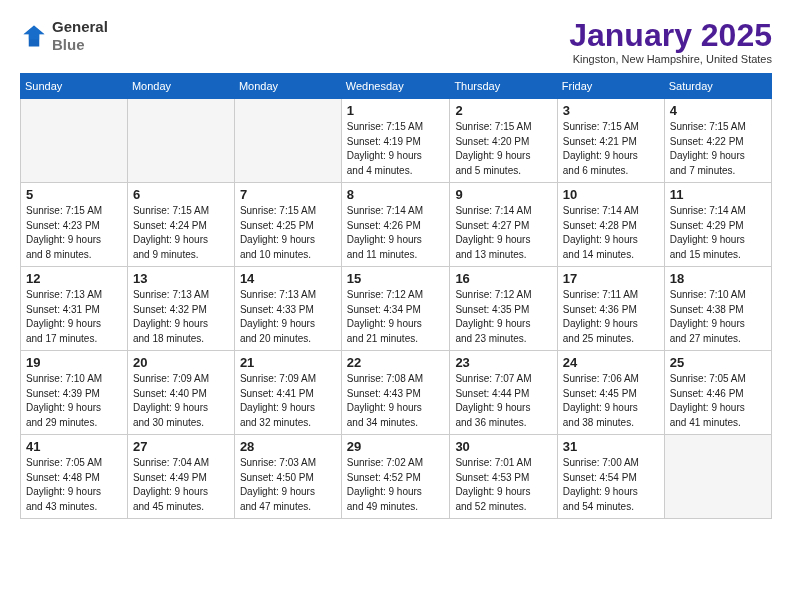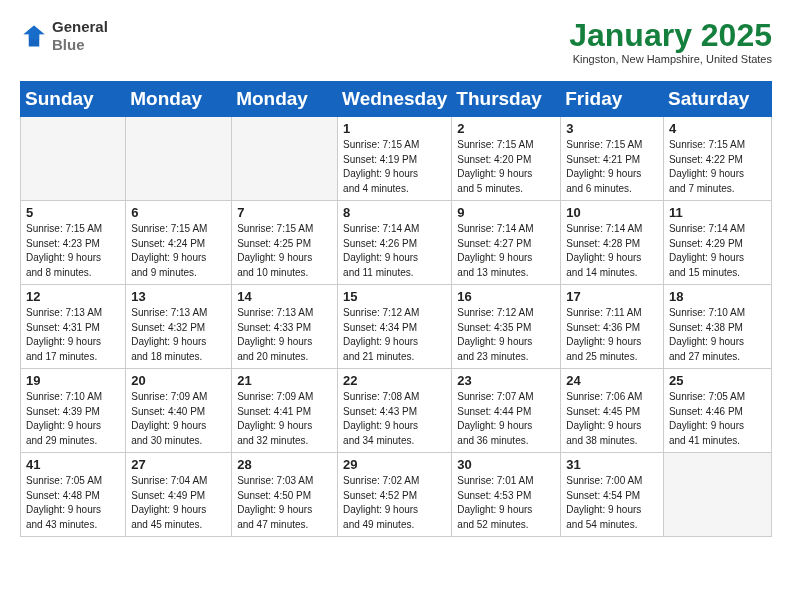--- a/index.html
+++ b/index.html
@@ -10,21 +10,21 @@
       min-height: 612px;
     }
     .page {
       width: 792px;
       padding: 18px 20px 10px 20px;
     }
     .header {
       display: flex;
       align-items: flex-start;
       justify-content: space-between;
-      margin-bottom: 16px;
+      margin-bottom: 8px;
     }
     .logo {
       display: flex;
       align-items: center;
       gap: 4px;
     }
     .logo-text {
       font-size: 15px;
       font-weight: bold;
       line-height: 1.2;
@@ -34,37 +34,37 @@
     .logo-icon {
       width: 28px;
       height: 28px;
     }
     .title-block {
       text-align: right;
     }
     .month-title {
       font-size: 32px;
       font-weight: bold;
-      color: #15803d;
+      color: #4c1d95;
       line-height: 1.1;
     }
     .location {
       font-size: 11px;
       color: #333;
     }
     .calendar {
       width: 100%;
       border-collapse: collapse;
       border: 1px solid #ccc;
     }
     .calendar th {
       background-color: #1565c0;
       color: #fff;
-      font-size: 19px;
-      font-weight: bold;
+      font-size: 11px;
+      font-weight: normal;
       padding: 6px 4px;
       text-align: left;
       border: 1px solid #1565c0;
     }
     .calendar td {
       vertical-align: top;
       border: 1px solid #ccc;
       padding: 4px 5px;
       font-size: 10.5px;
       color: #222;

